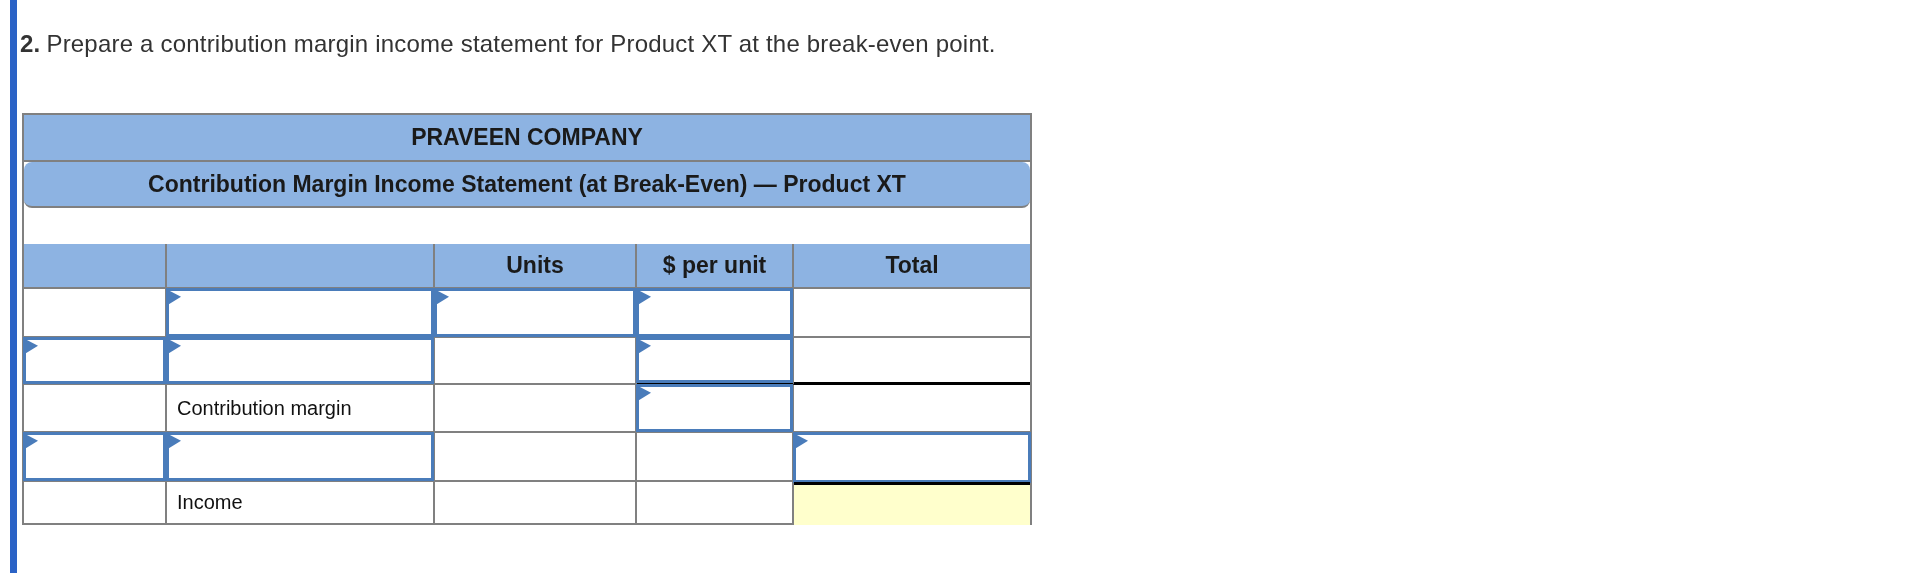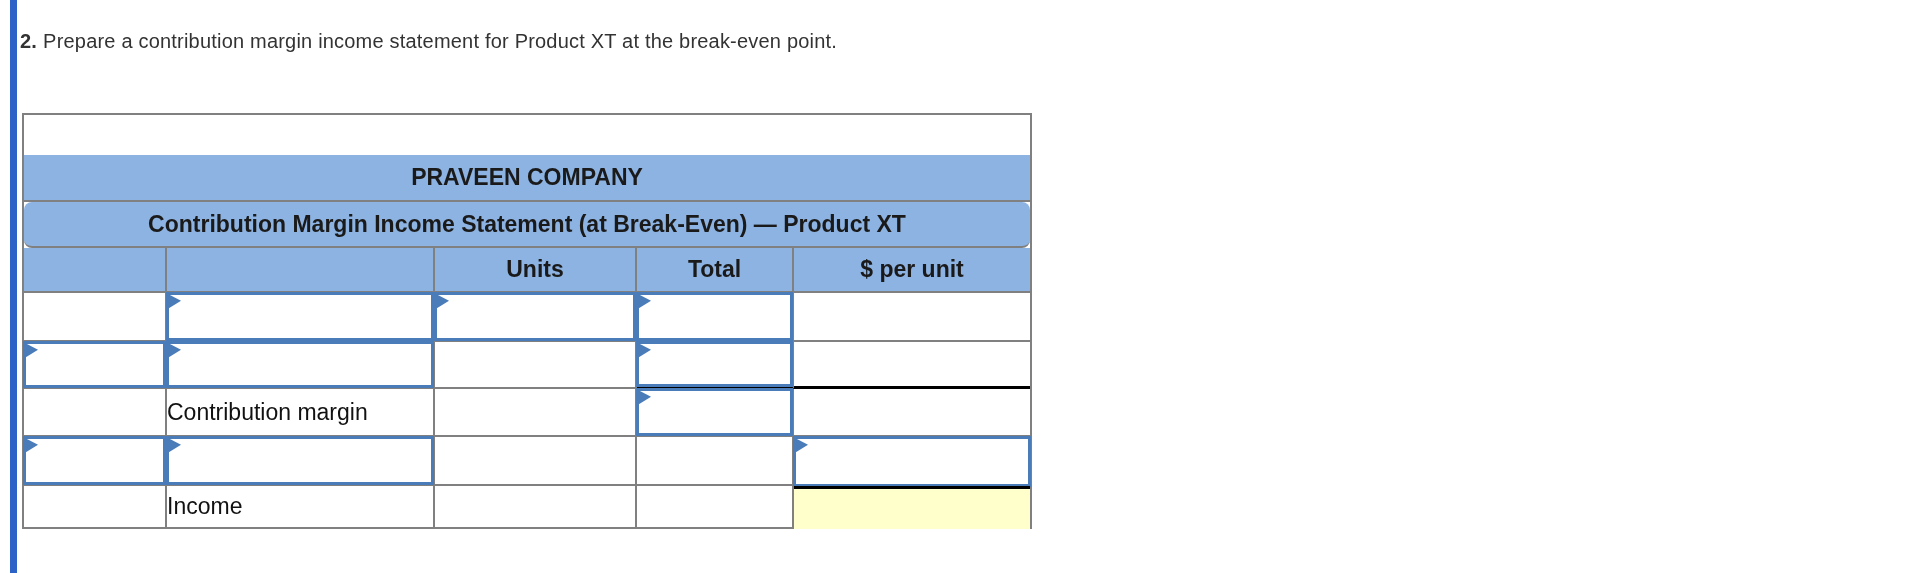--- a/index.html
+++ b/index.html
@@ -1,46 +1,46 @@
 <!DOCTYPE html>
 <html><head>
 <meta charset="utf-8">
 <style>
   * { margin:0; padding:0; box-sizing:border-box; }
   html,body { width:1922px; height:573px; background:#ffffff; overflow:hidden;
               font-family:"Liberation Sans", sans-serif; }
 
   .accent-bar { position:absolute; left:10px; top:0; width:7px; height:573px; background:#2b63c6; }
 
-  .instruction { position:absolute; left:20px; top:30px; font-size:20px; color:#333333;
+  .instruction { position:absolute; left:20px; top:30px; font-size:24px; color:#333333;
                  letter-spacing:0.2px; white-space:nowrap; }
   .instruction .num { font-weight:bold; margin-right:6px; }
 
   .sheet { position:absolute; left:22px; top:113px; width:1010px;
            border:2px solid #808080; background:#ffffff; }
 
   .row { display:grid; grid-template-columns:143px 268px 202px 157px 1fr; }
   .row-full { display:block; }
 
   .cell { border-right:2px solid #808080; border-bottom:2px solid #808080;
           position:relative; display:flex; align-items:center; overflow:visible; }
   .cell:last-child { border-right:none; }
   .last-row .cell { border-bottom:none; }
 
   .hdr { background:#8db3e2; justify-content:center; font-weight:bold;
          font-size:23px; color:#1a1a1a; }
   .row-full .hdr { width:100%; height:100%; display:flex; align-items:center; justify-content:center; }
 
   .h-title    { height:47px; }
   .h-subtitle { height:46px; }
-  .h-cols     { height:45px; }
+  .h-cols     { height:45px;margin-top:36px; }
   .h-r1 { height:49px; } .h-r2 { height:47px; } .h-r3 { height:48px; }
   .h-r4 { height:49px; } .h-r5 { height:41px; }
 
-  .lbl { font-size:23px; color:#111111; background:#ffffff; }
+  .lbl { padding-left:10px; font-size:20px; color:#111111; background:#ffffff; }
 
   
   .abox { position:absolute; inset:-1px; border:3px solid #4a7cba; background:#ffffff; z-index:2; }
   .flag { position:absolute; left:-1px; top:-1px; width:13px; height:18px; background:#4a7cba;
           clip-path:polygon(0 0, 100% 38%, 0 82%); }
 
   
   .black-bottom { border-bottom:3px solid #000000; }
 
   
@@ -53,33 +53,33 @@
 
 <div class="accent-bar"></div>
 
 <div class="instruction">
   <span class="num">2.</span><span>Prepare a contribution margin income statement for Product XT at the break-even point.</span>
 </div>
 
 <div class="sheet">
 
   <div class="row-full h-title">
-    <div class="cell hdr" style="border-right:none;margin-top:40px;">PRAVEEN COMPANY</div>
+    <div class="cell hdr" style="border-right:none;">PRAVEEN COMPANY</div>
   </div>
 
   <div class="row-full h-subtitle">
     <div class="cell hdr" style="border-right:none;border-radius:8px;">Contribution Margin Income Statement (at Break-Even) — Product XT</div>
   </div>
 
   <div class="row h-cols">
     <div class="cell hdr"></div>
     <div class="cell hdr"></div>
     <div class="cell hdr">Units</div>
+    <div class="cell hdr">$ per unit</div>
     <div class="cell hdr">Total</div>
-    <div class="cell hdr">$ per unit</div>
   </div>
 
   <div class="row h-r1">
     <div class="cell"></div>
     <div class="cell">
       <div class="abox">
           <span class="flag"></span>
         </div>
     </div>
     <div class="cell">

